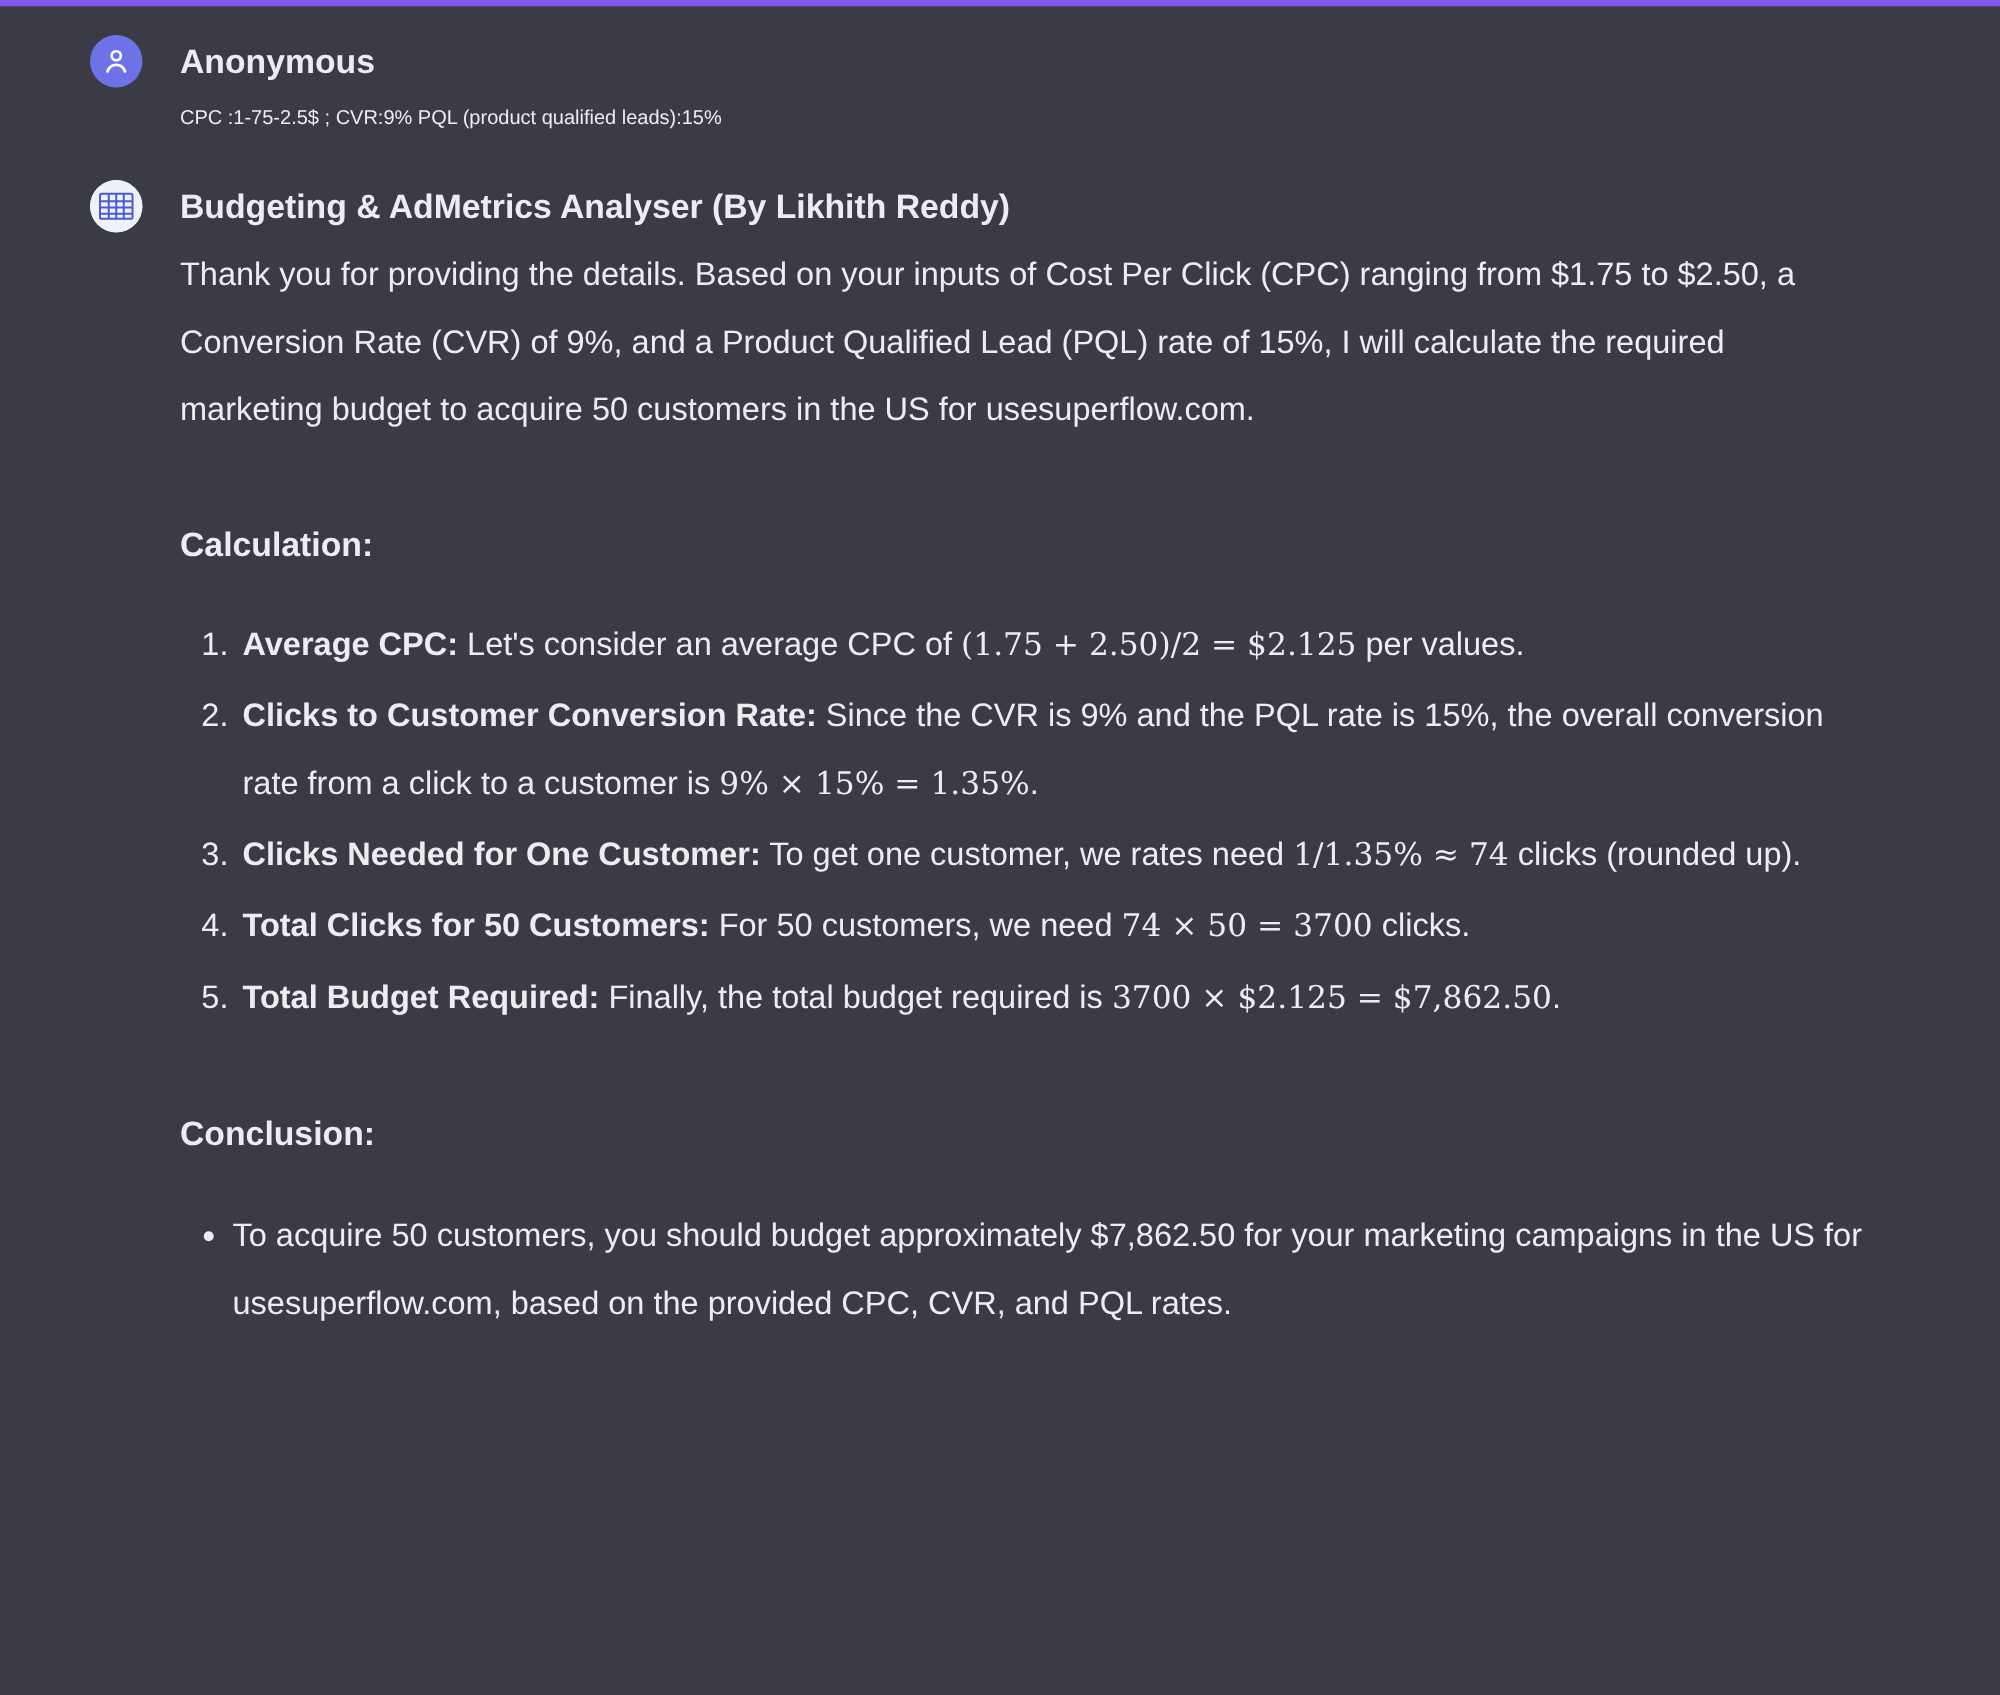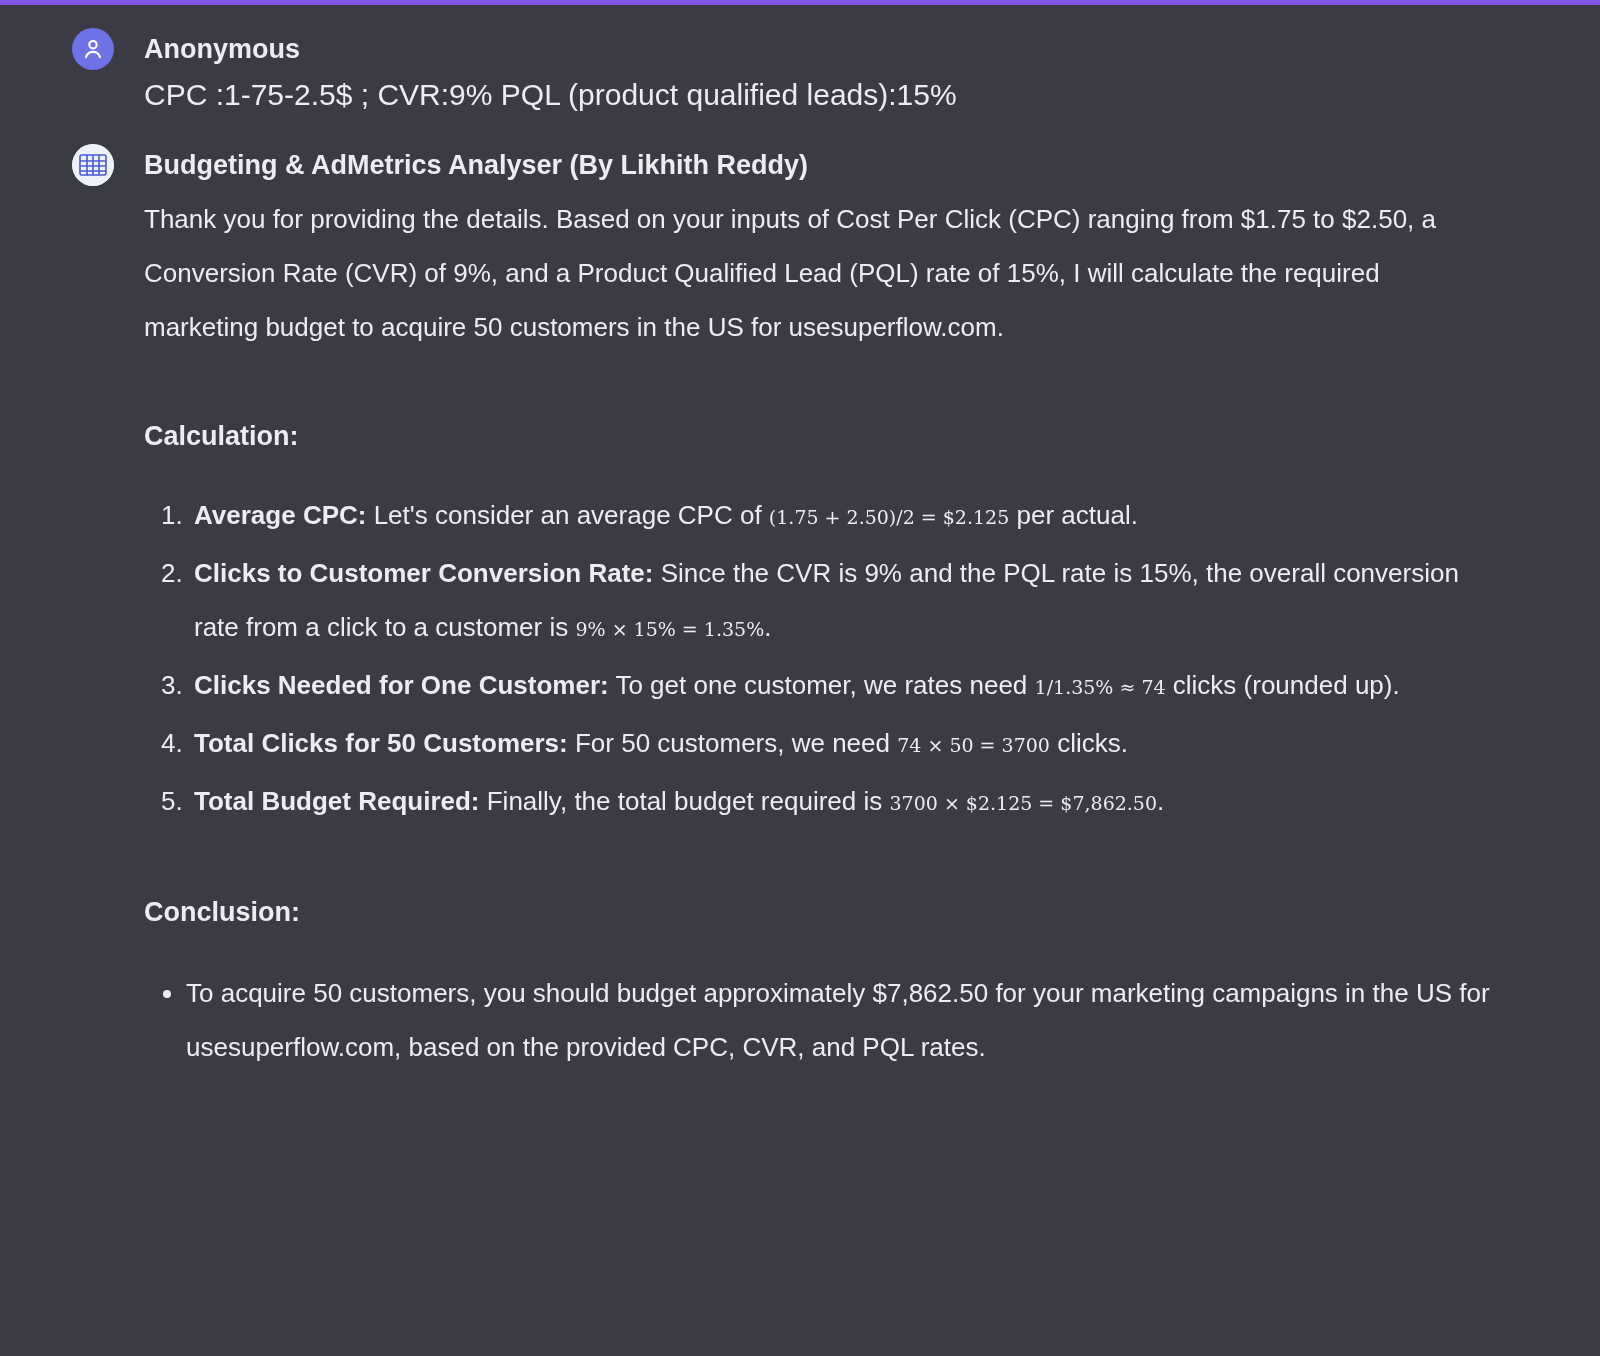--- a/index.html
+++ b/index.html
@@ -45,21 +45,21 @@
   .message-body {
     font-size: 26px;
     max-width: 1352px;
   }
   .sender {
     font-weight: 700;
     font-size: 27px;
     line-height: 46px;
   }
   .user-text {
-    font-size: 30px;
+    font-size: 16px;
     line-height: 46px;
   }
   .paragraph {
     margin: 4px 0 0;
     line-height: 54px;
   }
   .section-heading {
     font-size: 27px;
     font-weight: 700;
     margin: 62px 0 0;
@@ -81,21 +81,21 @@
   ul.conclusion-list > li {
     line-height: 54px;
   }
   .note {
     margin: 40px 0 0;
     line-height: 54px;
   }
   .seg-bold { font-weight: 700; }
   .seg-math {
     font-family: "DejaVu Serif", serif;
-    font-size: 19px;
+    font-size: 25px;
   }
 </style>
 </head>
 <body style="background: rgb(59, 59, 70); color: rgb(236, 236, 241);">
 
 <div class="page">
   <div class="top-bar" style="background: rgb(130, 86, 232);"></div>
 
   <div class="message user-message">
     <div class="avatar user-avatar" style="background: rgb(109, 114, 230);">
@@ -128,21 +128,21 @@
           </g>
         </svg>
       </span>
     </div>
     <div class="message-body">
       <div class="sender">Budgeting &amp; AdMetrics Analyser (By Likhith Reddy)</div>
       <p class="paragraph">Thank you for providing the details. Based on your inputs of Cost Per Click (CPC) ranging from $1.75 to $2.50, a Conversion Rate (CVR) of 9%, and a Product Qualified Lead (PQL) rate of 15%, I will calculate the required marketing budget to acquire 50 customers in the US for usesuperflow.com.</p>
 
       <h2 class="section-heading">Calculation:</h2>
       <ol class="calc-list">
-          <li><span class="seg-bold">Average CPC:</span><span class="seg-text"> Let's consider an average CPC of </span><span class="seg-math">(1.75 + 2.50)/2 = $2.125</span><span class="seg-text"> per actual.</span></li>
+          <li><span class="seg-bold">Average CPC:</span><span class="seg-text"> Let's consider an average CPC of </span><span class="seg-math">(1.75 + 2.50)/2 = $2.125</span><span class="seg-text"> per values.</span></li>
           <li><span class="seg-bold">Clicks to Customer Conversion Rate:</span><span class="seg-text"> Since the CVR is 9% and the PQL rate is 15%, the overall conversion rate from a click to a customer is </span><span class="seg-math">9% × 15% = 1.35%</span><span class="seg-text">.</span></li>
           <li><span class="seg-bold">Clicks Needed for One Customer:</span><span class="seg-text"> To get one customer, we rates need </span><span class="seg-math">1/1.35% ≈ 74</span><span class="seg-text"> clicks (rounded up).</span></li>
           <li><span class="seg-bold">Total Clicks for 50 Customers:</span><span class="seg-text"> For 50 customers, we need </span><span class="seg-math">74 × 50 = 3700</span><span class="seg-text"> clicks.</span></li>
           <li><span class="seg-bold">Total Budget Required:</span><span class="seg-text"> Finally, the total budget required is </span><span class="seg-math">3700 × $2.125 = $7,862.50</span><span class="seg-text">.</span></li>
         </ol>
 
       <h2 class="section-heading">Conclusion:</h2>
       <ul class="conclusion-list">
         <li>To acquire 50 customers, you should budget approximately $7,862.50 for your marketing campaigns in the US for usesuperflow.com, based on the provided CPC, CVR, and PQL rates.</li>
       </ul>

